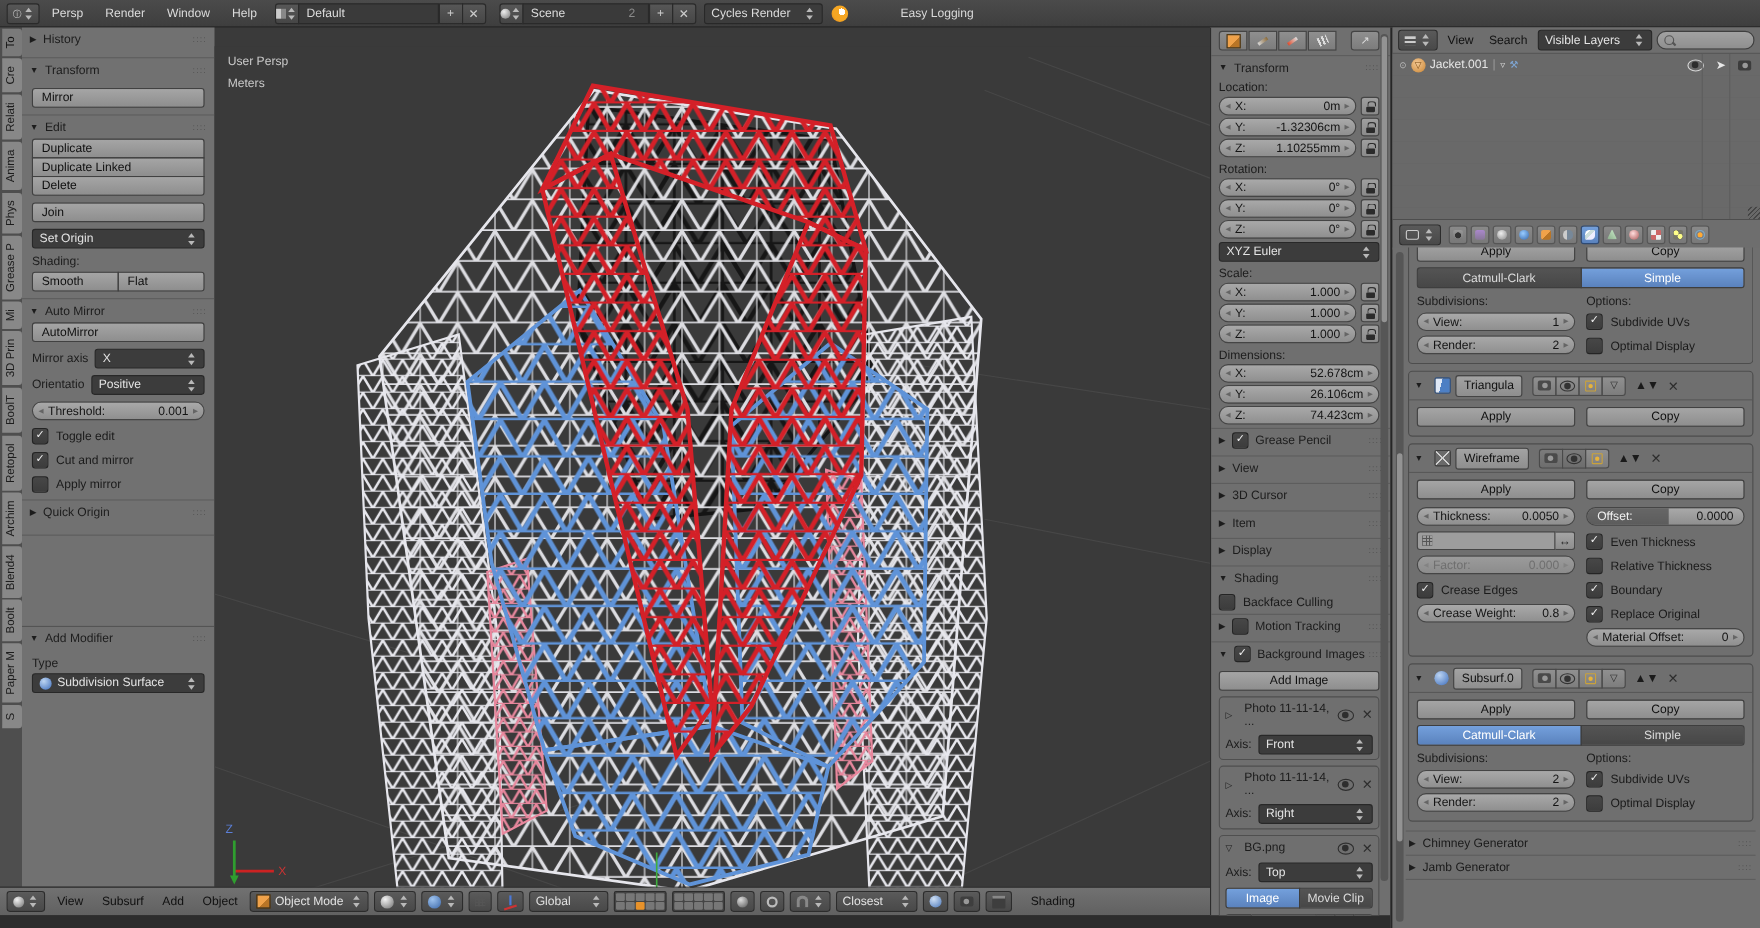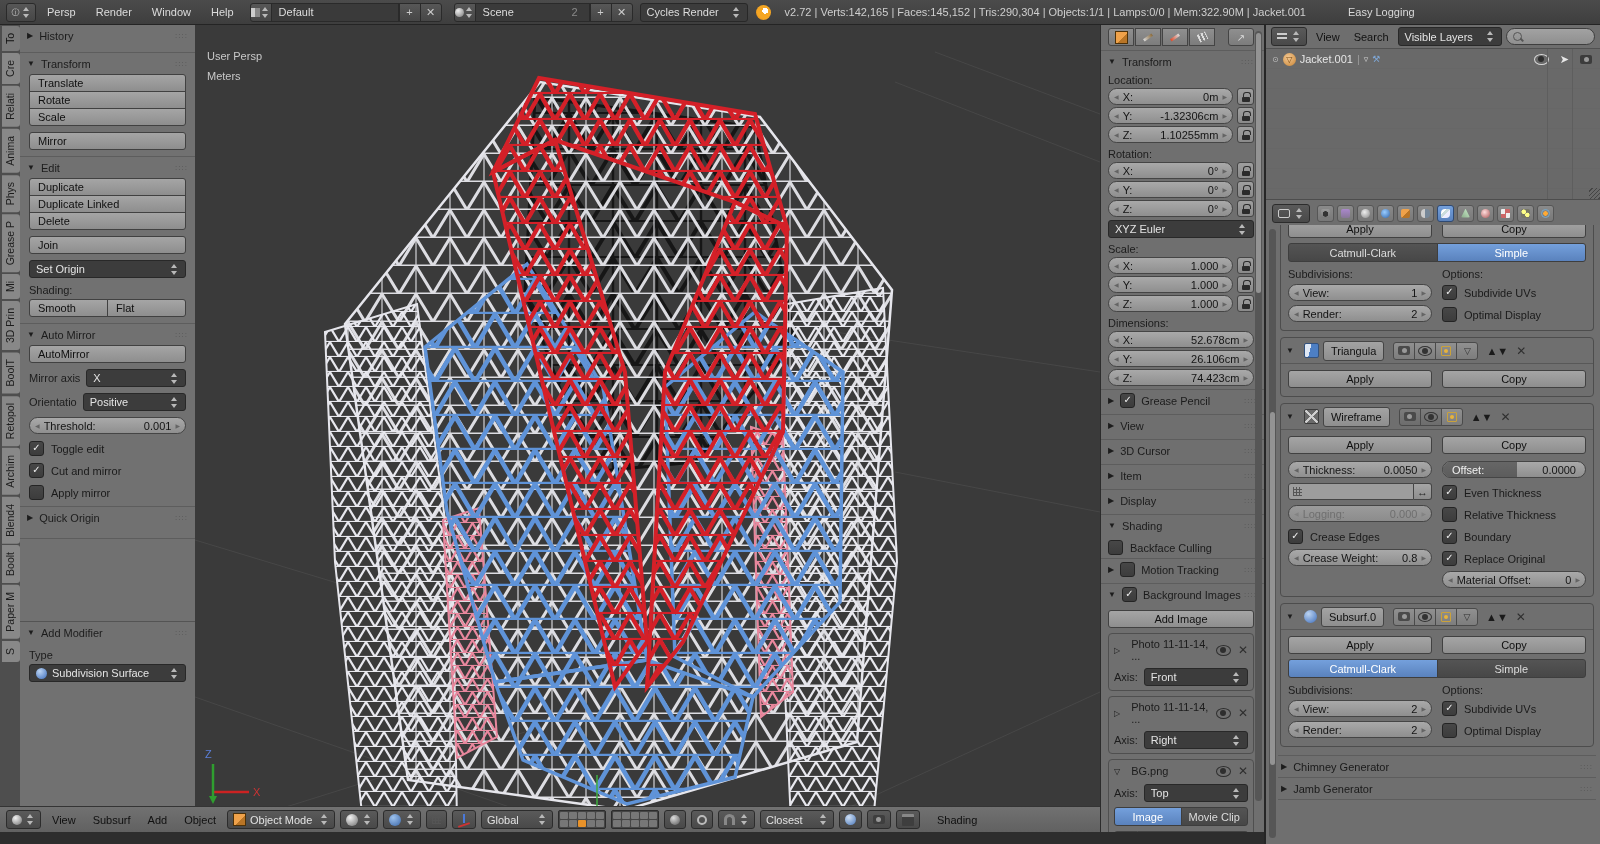--- a/index.html
+++ b/index.html
@@ -222,21 +222,20 @@
           <span class="dim" style="margin-left:auto">2</span>
         </div>
       <div class="wbtn">+</div>
       <div class="wbtn r">✕</div>
     </div>
     <div class="ddd" style="width:108px">
       <span>Cycles Render</span>
         <span class="dar"></span>
     </div>
     <span class="blogo"></span>
-    <span class="stats">v2.72 | Verts:142,165 | Faces:145,152 | Tris:290,304 | Objects:1/1 | Lamps:0/0 | Mem:322.90M | Jacket.001</span>
     <span class="addon">Easy Logging</span>
   </div>
 
   <div class="abs tabcol">
     <div class="vtab on">To</div>
     <div class="vtab">Cre</div>
     <div class="vtab">Relati</div>
     <div class="vtab">Anima</div>
     <div class="vtab">Phys</div>
     <div class="vtab">Grease P</div>
@@ -258,25 +257,20 @@
           <span>History</span>
           <span class="dots">::::</span>
         </div>
     </div>
     <div class="sec">
       <div class="sech">
           <span class="tri">▼</span>
           <span>Transform</span>
           <span class="dots">::::</span>
         </div>
-      <div class="pad stack">
-        <div class="btn">Translate</div>
-        <div class="btn">Rotate</div>
-        <div class="btn">Scale</div>
-      </div>
       <div class="pad mt">
           <div class="btn">Mirror</div>
         </div>
     </div>
     <div class="sec">
       <div class="sech">
           <span class="tri">▼</span>
           <span>Edit</span>
           <span class="dots">::::</span>
         </div>
@@ -931,21 +925,21 @@
                   <span class="k">Thickness:</span>
                   <span class="v">0.0050</span>
                 </div>
               <div class="vgf" style="margin-top:5px">
                 <span class="vgfield">
                     <span class="gridico"></span>
                   </span>
                 <span class="vgbtn">↔</span>
               </div>
               <div class="num dis" style="margin-top:5px">
-                  <span class="k">Logging:</span>
+                  <span class="k">Factor:</span>
                   <span class="v">0.000</span>
                 </div>
               <div class="cbrow">
                   <span class="cb">✓</span>
                   <span>Crease Edges</span>
                 </div>
               <div class="num" style="margin-top:5px">
                   <span class="k">Crease Weight:</span>
                   <span class="v">0.8</span>
                 </div>

